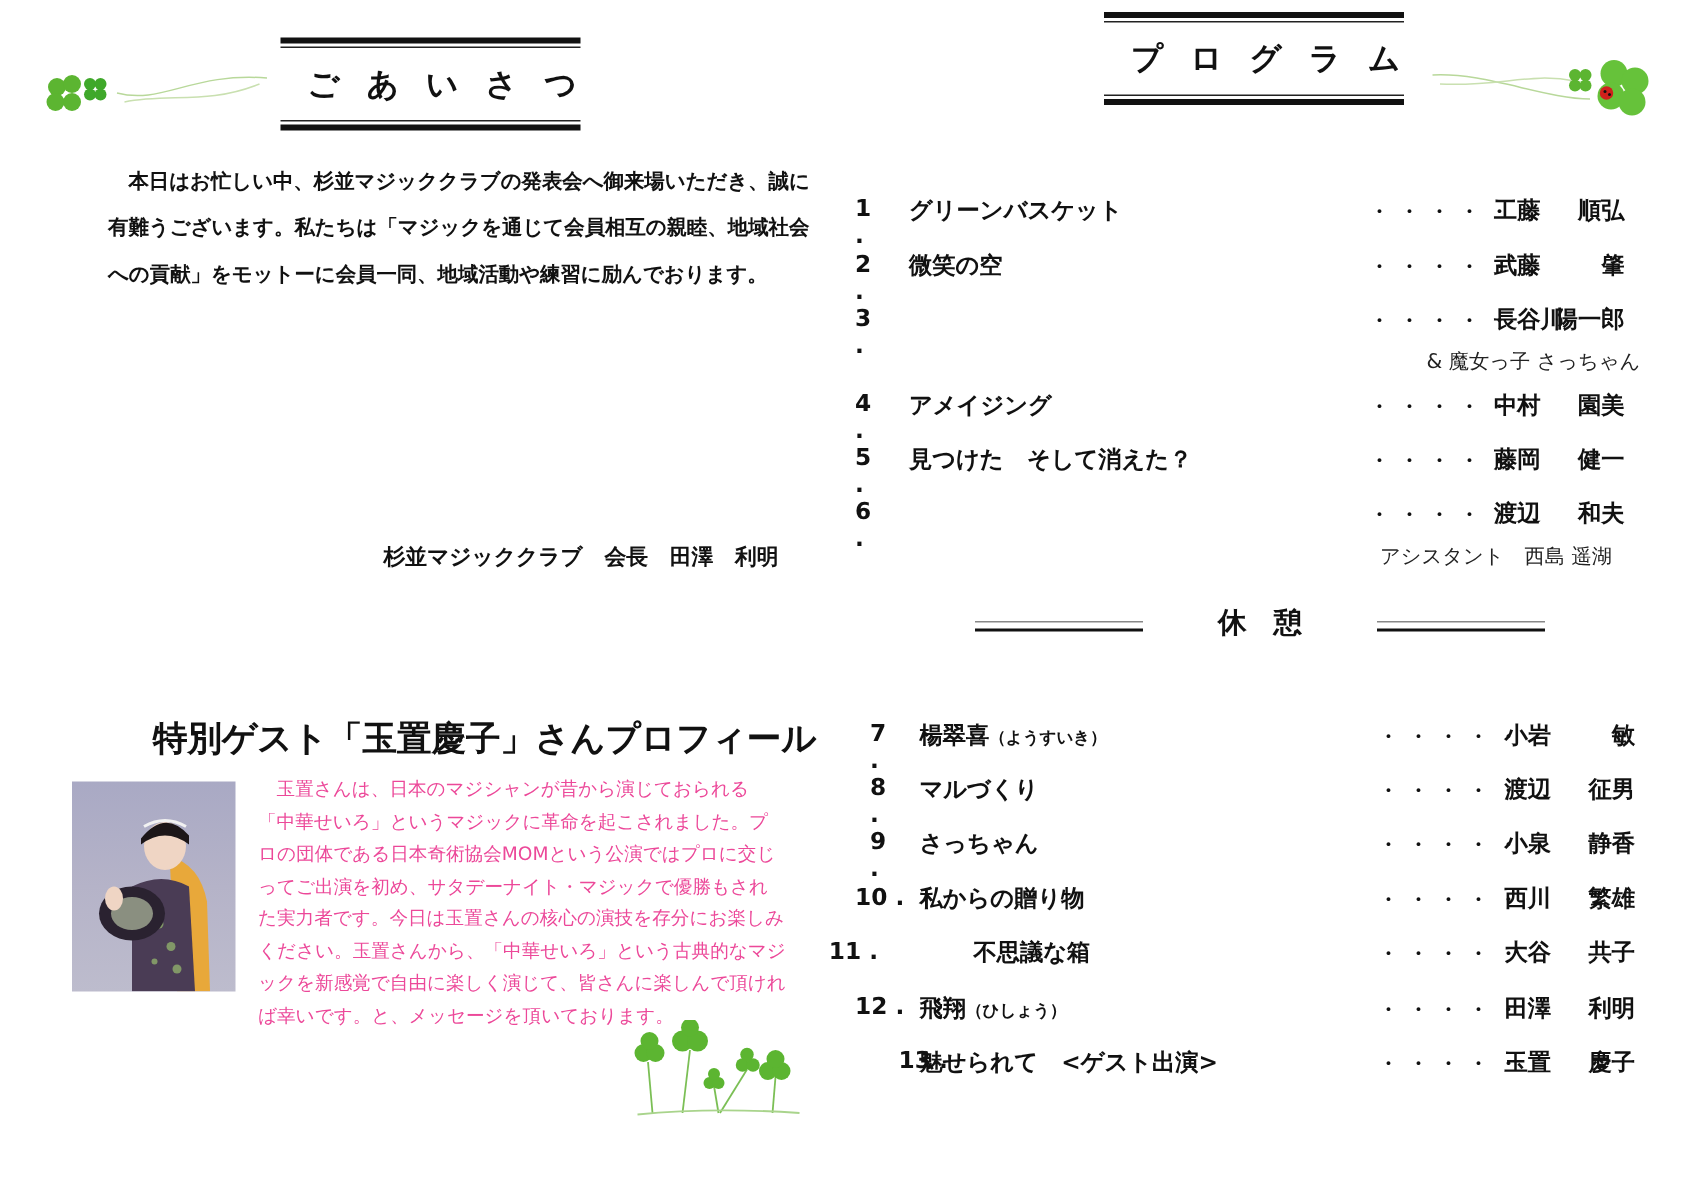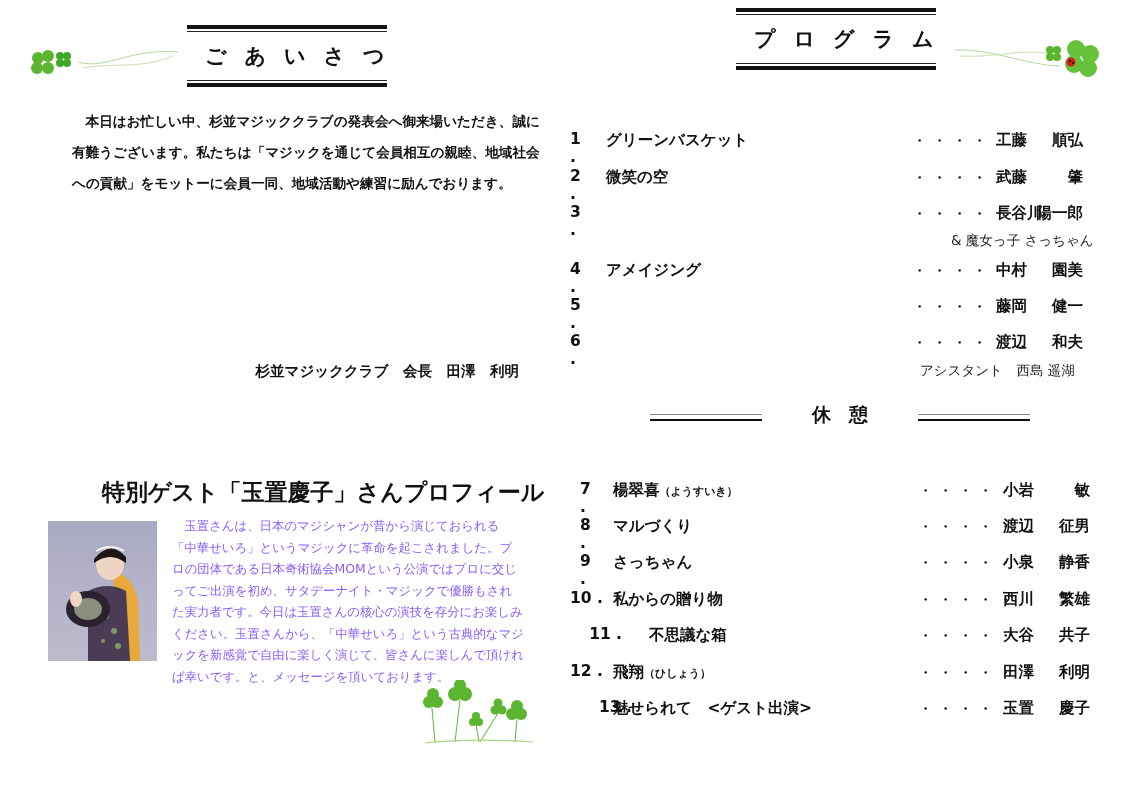--- a/index.html
+++ b/index.html
@@ -35,21 +35,21 @@
 
   .intermission { position:absolute; left:650px; top:400px; width:380px; height:30px; }
   .intermission .bar { position:absolute; top:14px; width:112px; height:4px;
                        border-top:1px solid #888; border-bottom:2px solid #111; }
   .intermission .t { position:absolute; left:0; right:0; text-align:center; top:2px;
                      font-size:19px; font-weight:bold; letter-spacing:18px; padding-left:18px; }
 
   .guest-title { position:absolute; left:102px; top:477px; font-size:23px; font-weight:bold; white-space:nowrap; }
   .photo { position:absolute; left:48px; top:521px; width:109px; height:140px;
            background:linear-gradient(180deg,#a9a9c4 0%,#b5b3c8 50%,#bdbccd 100%); overflow:hidden; }
-  .guest-body { position:absolute; left:172px; top:515px; width:352px; font-size:12.4px; line-height:21.5px; color:#8b5cf6; }
+  .guest-body { position:absolute; left:172px; top:515px; width:352px; font-size:12.4px; line-height:21.5px; color:#ec4899; }
   .guest-body p { margin:0; text-indent:1em; }
 </style>
 </head>
 <body>
 
 <svg class="abs" style="left:28px;top:40px" width="155" height="45" viewBox="0 0 155 45">
   <path d="M50 22 C80 30, 100 8, 150 12" stroke="#b8d89a" stroke-width="1" fill="none"></path>
   <path d="M55 28 C85 22, 110 30, 145 16" stroke="#c9e0b0" stroke-width="1" fill="none"></path>
   <g fill="#5cb531">
     <circle cx="10" cy="18" r="6"></circle>
@@ -130,20 +130,21 @@
     <div class="sub" style="top: 232px; left: 951px; text-align: right;">&amp; 魔女っ子 さっちゃん</div>
     <div class="row" style="top: 260px;">
       <span class="num" style="left:570px;width:18px;text-align:left"><span>4</span> .</span>
       <span class="title" style="left:606px"><span>アメイジング</span><small></small></span>
       <span class="dots" style="left:913px">・・・・・</span>
       <span class="n1" style="left:996px">中村</span>
       <span class="n2" style="right:40px">園美</span>
     </div>
     <div class="row" style="top: 296px;">
       <span class="num" style="left:570px;width:18px;text-align:left"><span>5</span> .</span>
+      <span class="title" style="left:606px"><span>見つけた　そして消えた？</span><small></small></span>
       <span class="dots" style="left:913px">・・・・・</span>
       <span class="n1" style="left:996px">藤岡</span>
       <span class="n2" style="right:40px">健一</span>
     </div>
     <div class="row" style="top: 332px;">
       <span class="num" style="left:570px;width:18px;text-align:left"><span>6</span> .</span>
       <span class="dots" style="left:913px">・・・・・</span>
       <span class="n1" style="left:996px">渡辺</span>
       <span class="n2" style="right:40px">和夫</span>
     </div>
@@ -170,21 +171,21 @@
       <span class="n2" style="right:33px">静香</span>
     </div>
     <div class="row" style="top: 589px;">
       <span class="num" style="left:570px;width:34px;text-align:left"><span>10</span> .</span>
       <span class="title" style="left:613px"><span>私からの贈り物</span><small></small></span>
       <span class="dots" style="left:919px">・・・・・</span>
       <span class="n1" style="left:1003px">西川</span>
       <span class="n2" style="right:33px">繁雄</span>
     </div>
     <div class="row" style="top: 625px;">
-      <span class="num" style="left:588px;width:34px;text-align:right"><span>11</span> .</span>
+      <span class="num" style="left:552px;width:34px;text-align:center"><span>11</span> .</span>
       <span class="title" style="left:649px"><span>不思議な箱</span><small></small></span>
       <span class="dots" style="left:919px">・・・・・</span>
       <span class="n1" style="left:1003px">大谷</span>
       <span class="n2" style="right:33px">共子</span>
     </div>
     <div class="row" style="top: 662px;">
       <span class="num" style="left:570px;width:34px;text-align:left"><span>12</span> .</span>
       <span class="title" style="left:613px"><span>飛翔</span><small>（ひしょう）</small></span>
       <span class="dots" style="left:919px">・・・・・</span>
       <span class="n1" style="left:1003px">田澤</span>

